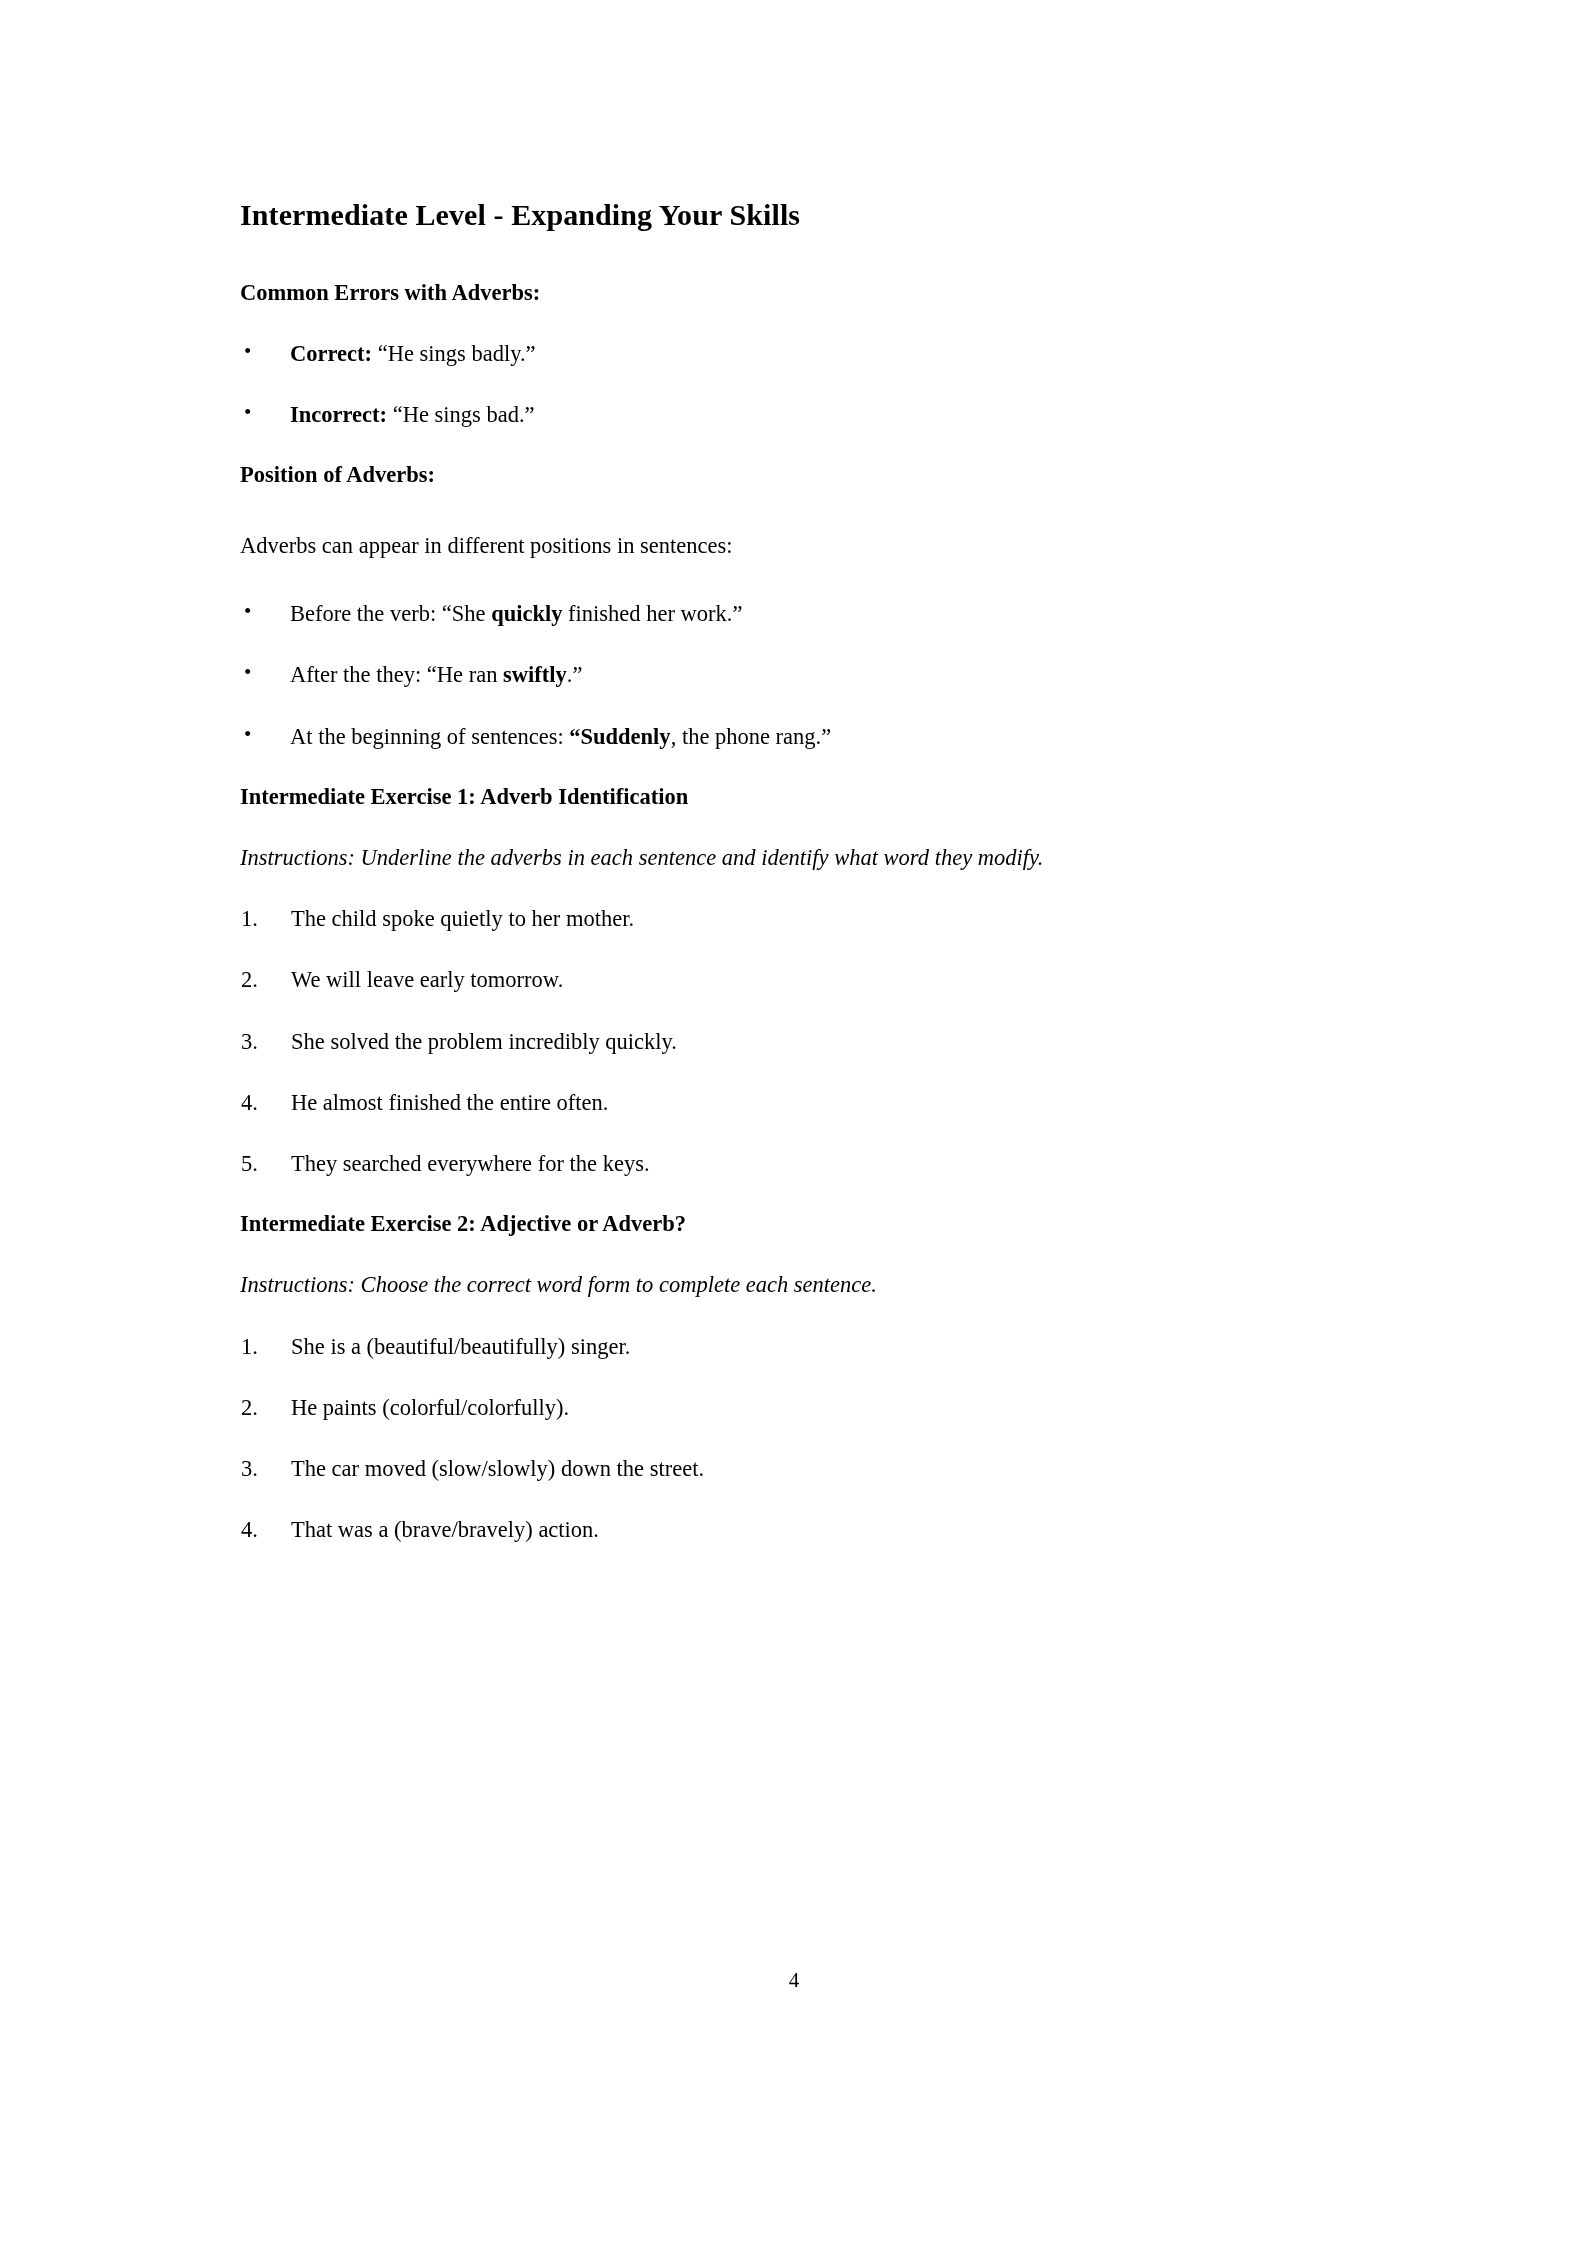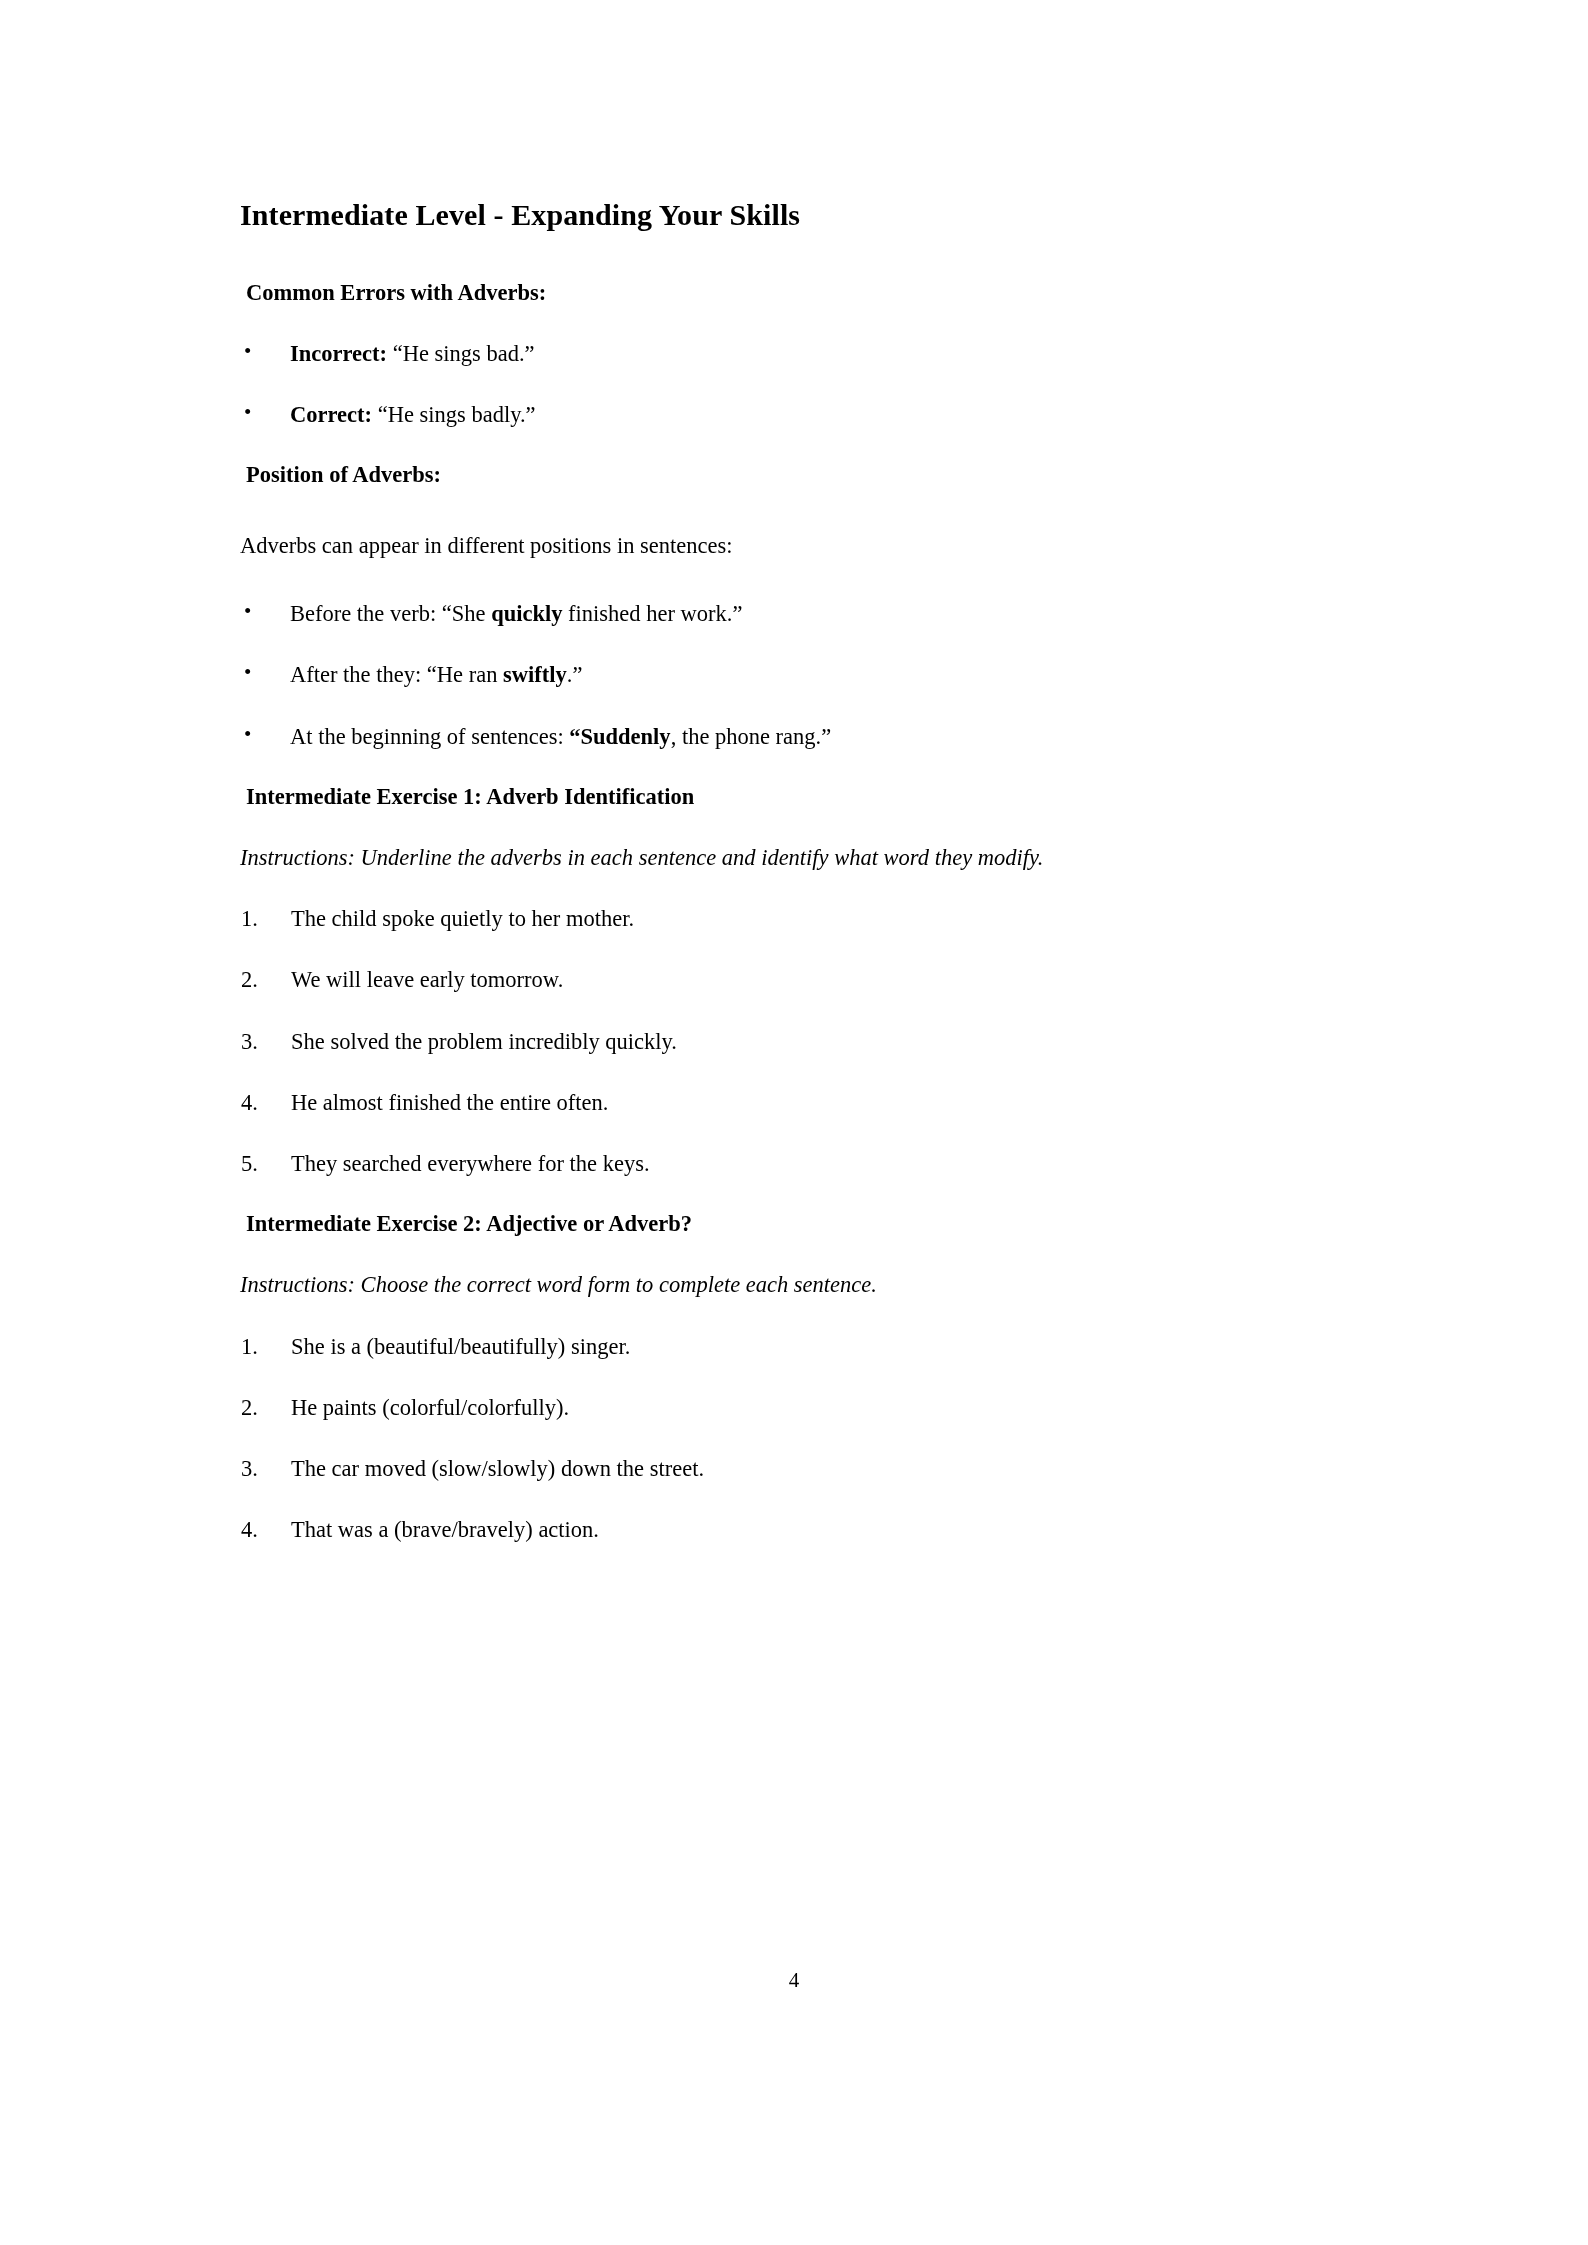--- a/index.html
+++ b/index.html
@@ -39,21 +39,21 @@
   .section-heading {
     font-size: 22.5px;
     font-weight: bold;
     line-height: 1.2;
     margin: 0 0 34px 0;
   }
   .sub-heading {
     font-size: 22.5px;
     font-weight: bold;
     line-height: 1.2;
-    margin: 0 0 33px 6px;
+    margin: 0 0 33px 0;
   }
   .body-para {
     font-size: 22.5px;
     line-height: 49px;
     margin: 0 0 29px 0;
     text-align: left;
   }
   .instructions {
     font-size: 22.5px;
     font-style: italic;
@@ -119,22 +119,22 @@
 <div class="page">
   <div class="content">
 
     <h1 class="doc-title">Intermediate Level - Expanding Your Skills</h1>
 
 
 
     <h3 class="sub-heading">Common Errors with Adverbs:</h3>
 
     <ul class="bullet-list">
+      <li><span class="b">Correct:</span><span> “He sings badly.”</span></li>
       <li><span class="b">Incorrect:</span><span> “He sings bad.”</span></li>
-      <li><span class="b">Correct:</span><span> “He sings badly.”</span></li>
     </ul>
 
     <h3 class="sub-heading">Position of Adverbs:</h3>
 
     <p class="body-para">Adverbs can appear in different positions in sentences:</p>
 
     <ul class="bullet-list">
       <li><span>Before the verb: “She </span><span class="b">quickly</span><span> finished her work.”</span></li>
       <li><span>After the they: “He ran </span><span class="b">swiftly</span><span>.”</span></li>
       <li><span>At the beginning of sentences: </span><span class="b">“Suddenly</span><span>, the phone rang.”</span></li>

